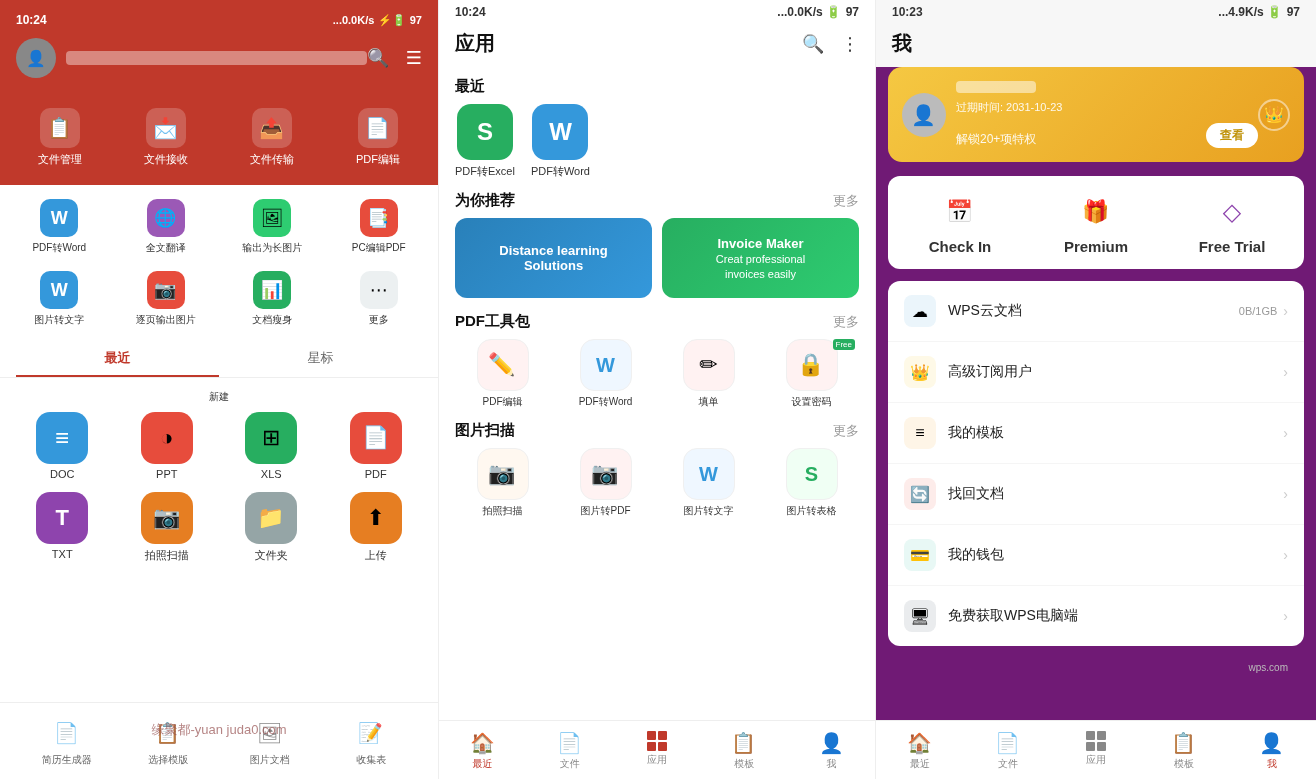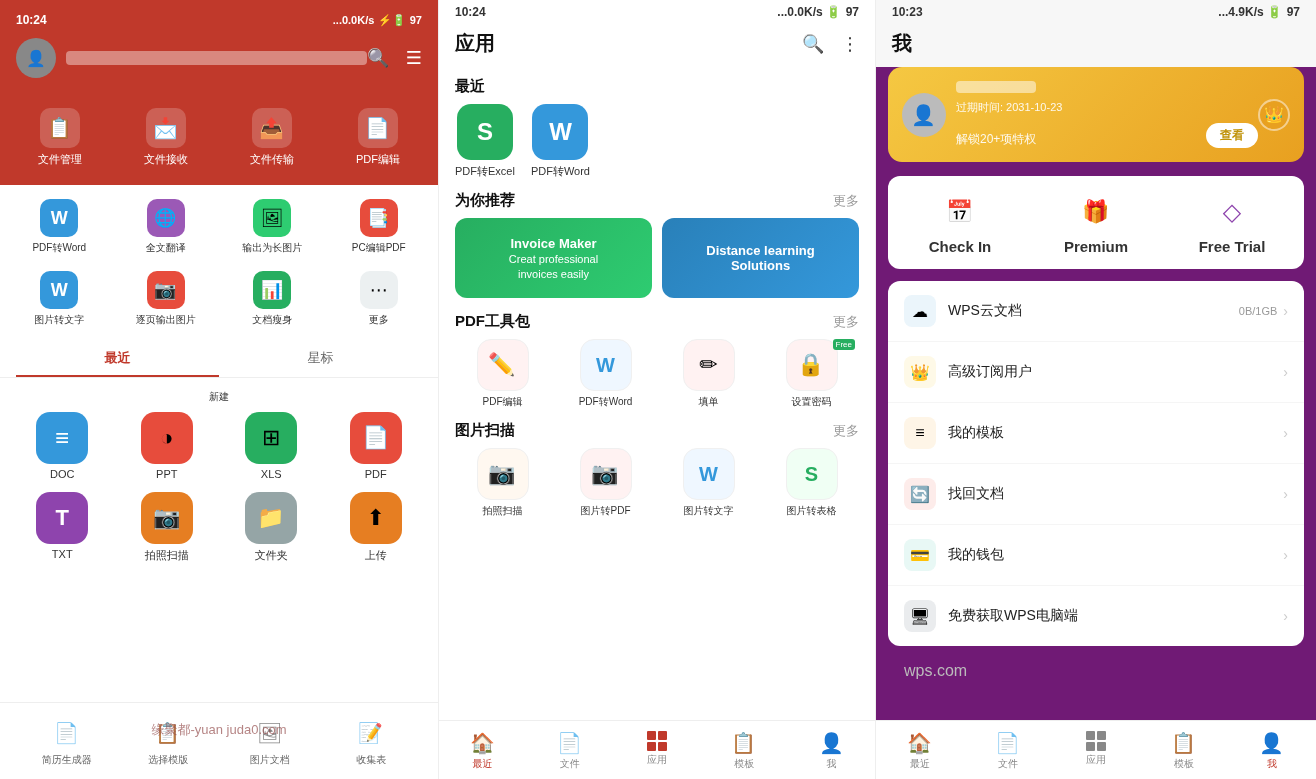--- a/index.html
+++ b/index.html
@@ -567,23 +567,23 @@
       font-size: 11px;
       color: #999;
     }
     .menu-chevron {
       font-size: 14px;
       color: #ccc;
       margin-left: 6px;
     }
 
     .wps-footer {
-      text-align: left;
+      text-align: right;
       padding: 4px 16px 4px;
-      font-size: 16px;
+      font-size: 10px;
       color: #bbb;
     }
 
     .panel3-nav {
       display: flex;
       border-top: 1px solid #eee;
       background: #fff;
       padding: 6px 0 0;
     }
 
@@ -781,25 +781,25 @@
         <div class="recent-icon" style="background:#3498db;color:#fff;font-size:24px;font-weight:700;">W</div>
         <span class="recent-label">PDF转Word</span>
       </div>
     </div>
 
     <div class="section-header">
       <span class="section-title-text">为你推荐</span>
       <span class="more-link">更多</span>
     </div>
     <div class="promo-row">
+      <div class="promo-card promo-blue">
+        <span>Distance learning<br>Solutions</span>
+      </div>
       <div class="promo-card promo-green">
         <span>Invoice Maker<br><small style="font-weight:400;font-size:11px;">Creat professional<br>invoices easily</small></span>
-      </div>
-      <div class="promo-card promo-blue">
-        <span>Distance learning<br>Solutions</span>
       </div>
     </div>
 
     <div class="section-header">
       <span class="section-title-text">PDF工具包</span>
       <span class="more-link">更多</span>
     </div>
     <div class="tools-grid">
       <div class="tool-item">
         <div class="tool-icon" style="background:#fff2f2;">✏️</div>

